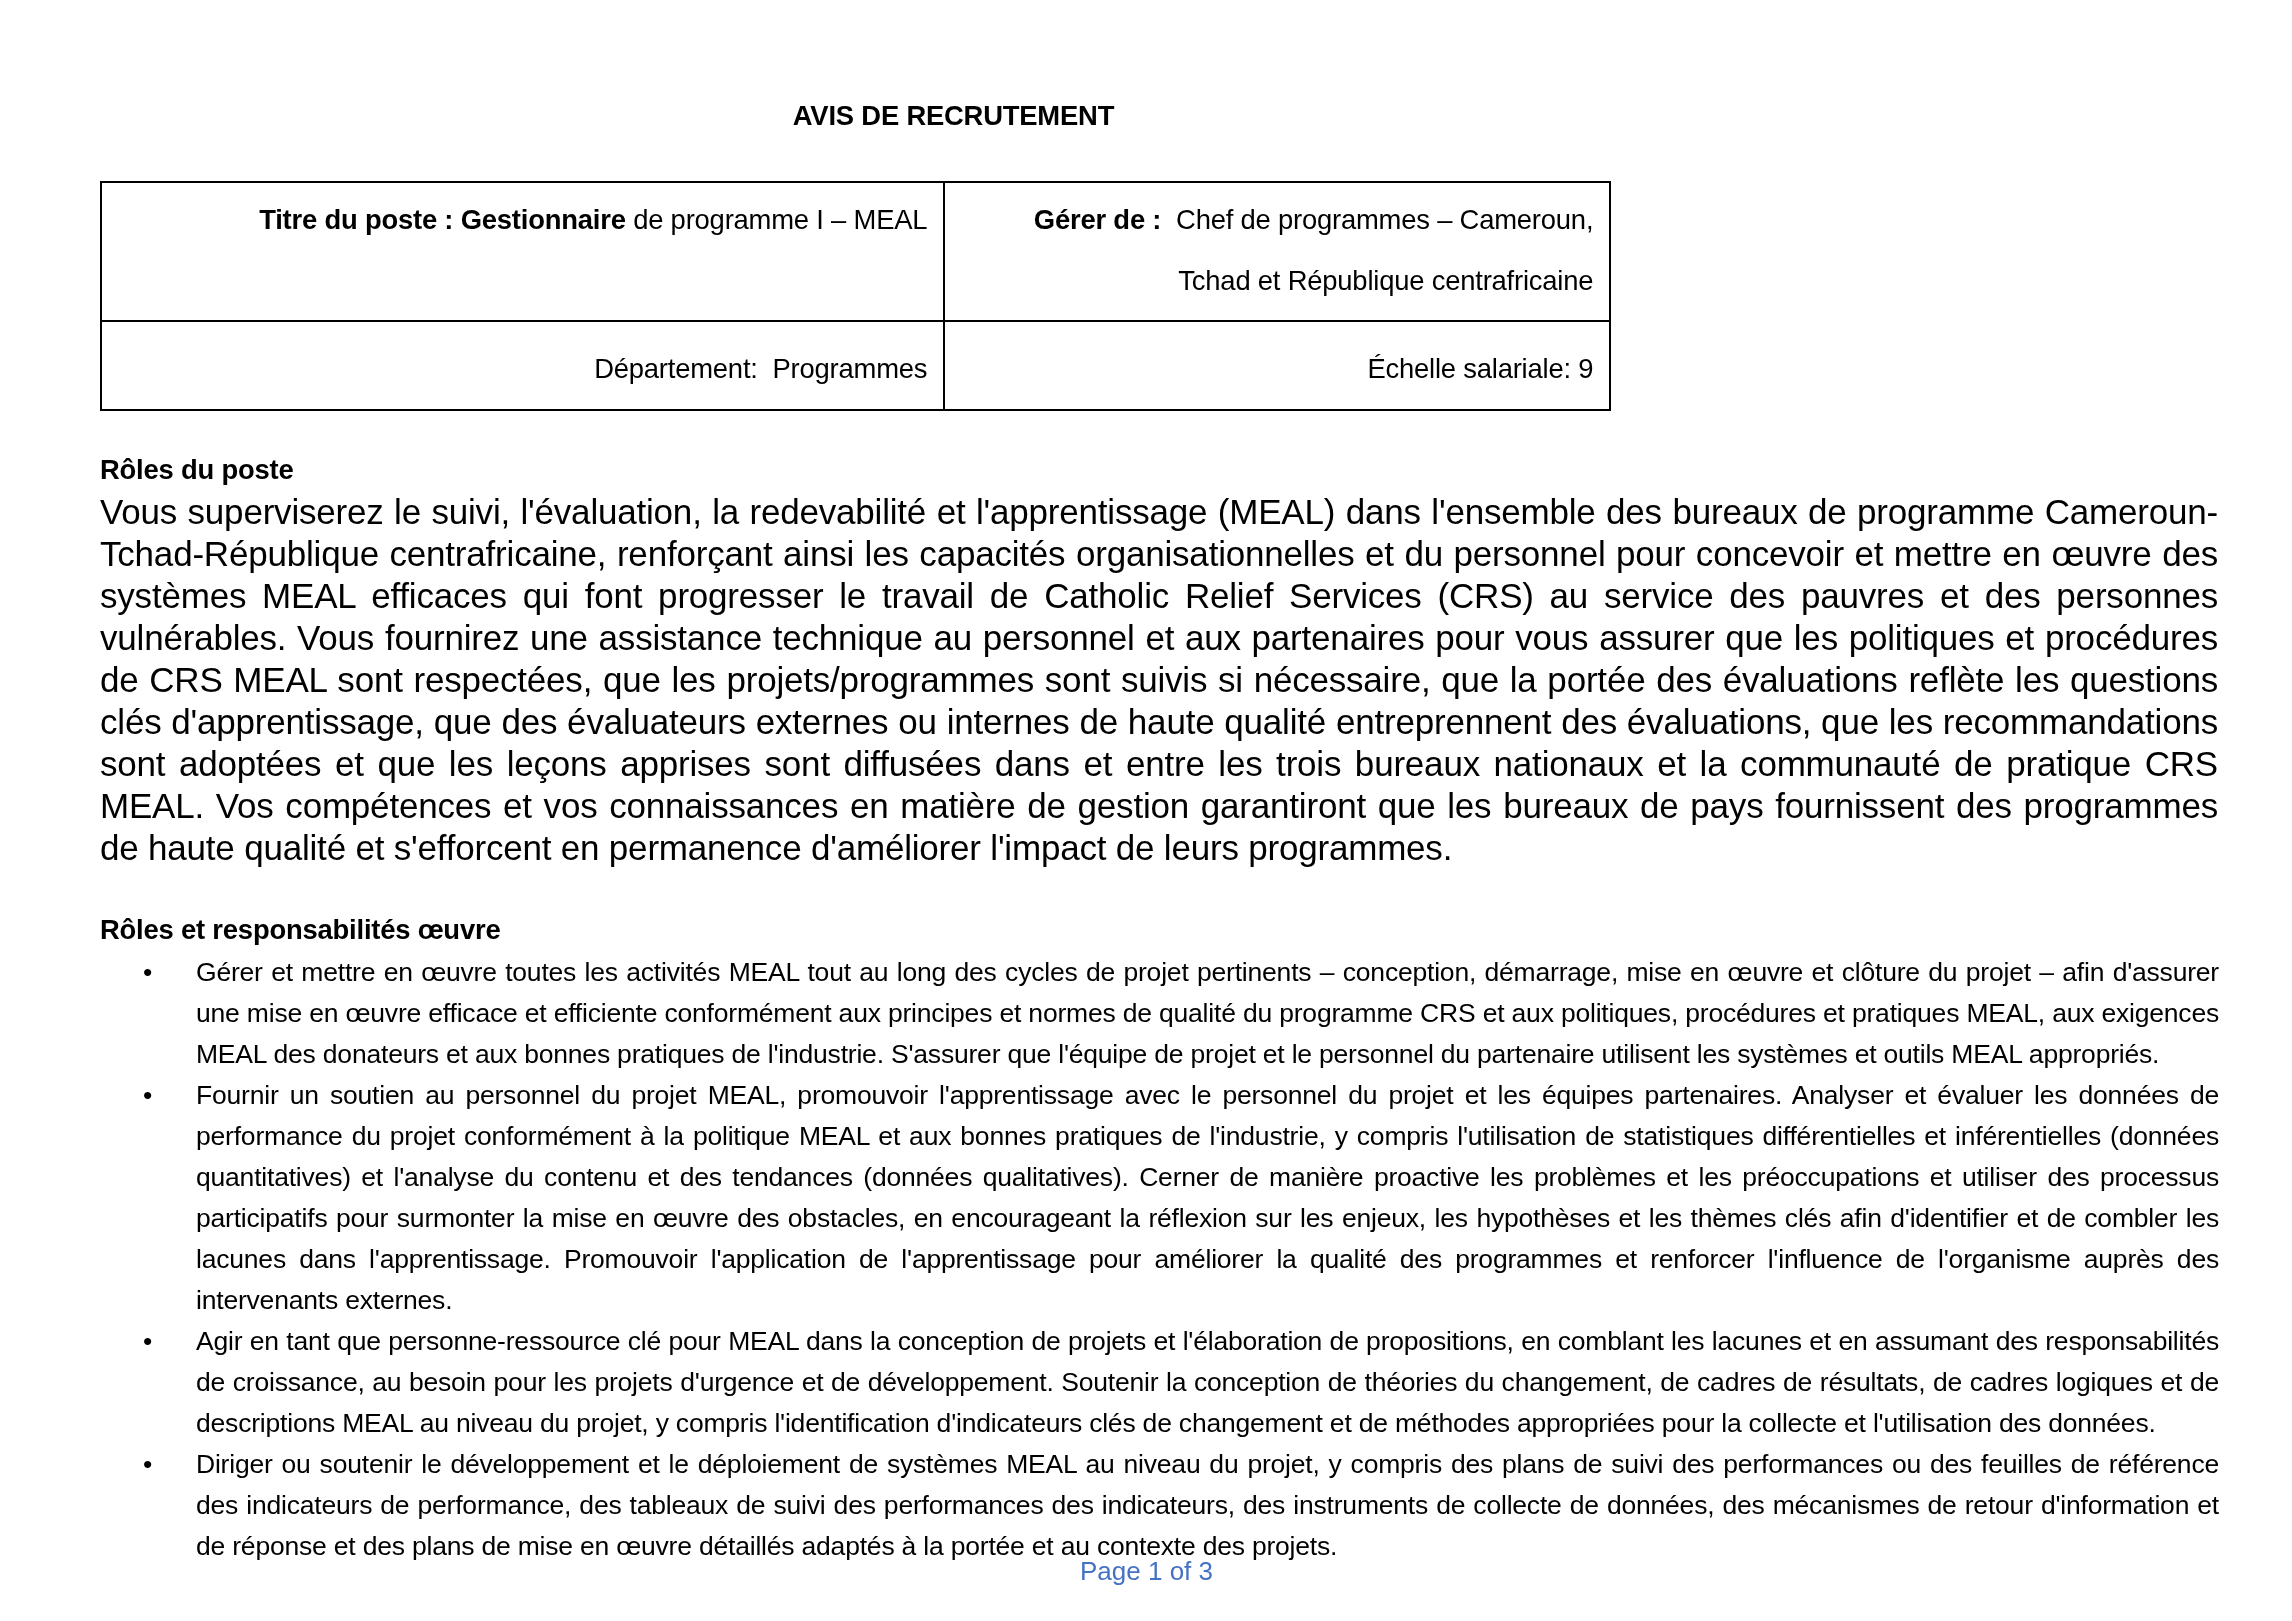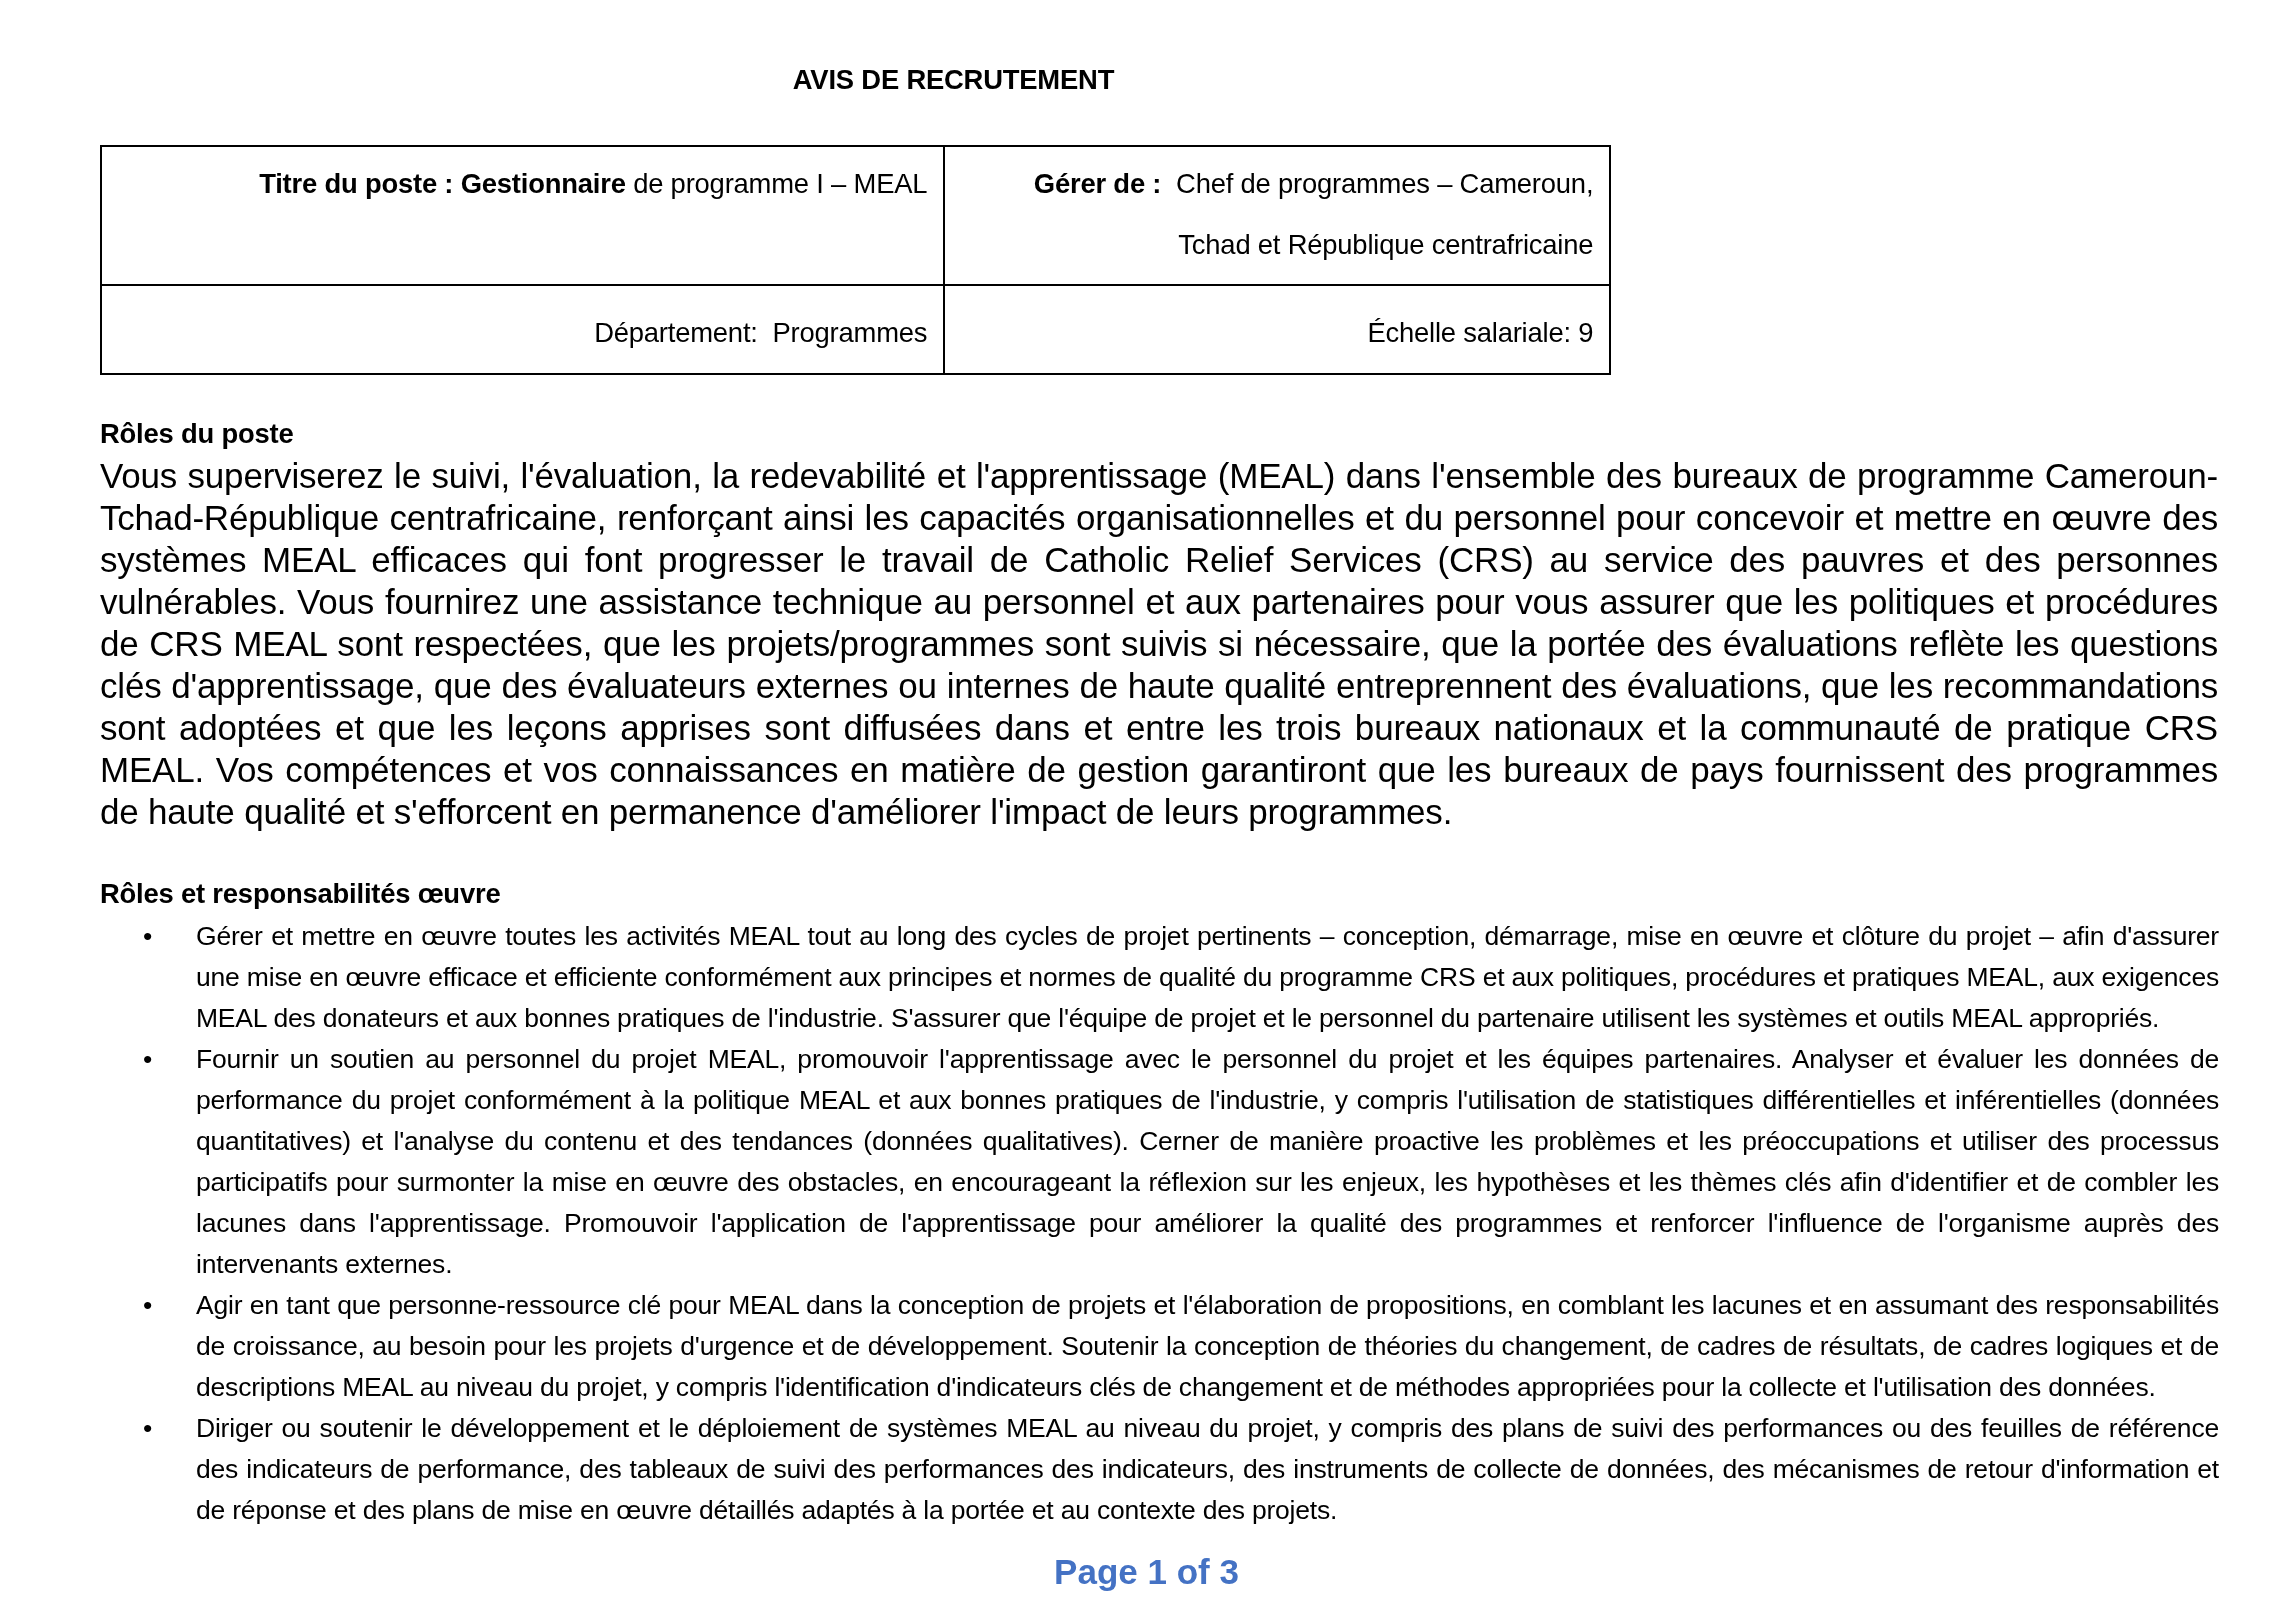--- a/index.html
+++ b/index.html
@@ -14,21 +14,21 @@
     color: #000000;
   }
   .page {
     position: relative;
     width: 2293px;
     height: 1621px;
     overflow: hidden;
     background: #ffffff;
   }
   .doc-title {
-    padding-top: 61px;
+    padding-top: 97px;
     width: 1907px;
     text-align: center;
     font-size: 27.4px;
     line-height: 37px;
     font-weight: 700;
     letter-spacing: -0.2px;
   }
   .info-table {
     margin: 47px 0 0 100px;
     width: 1508px;
@@ -81,24 +81,23 @@
     position: absolute;
     left: 43px;
     top: 0;
   }
   .footer {
     position: absolute;
     left: 0;
     right: 0;
     top: 1555px;
     text-align: center;
-    font-size: 35px;
+    font-size: 26px;
     line-height: 33px;
     color: #4472C4;
-    font-weight: bold;
   }
 </style>
 </head>
 <body>
 
 <div class="page">
 
   <div class="doc-title">AVIS DE RECRUTEMENT</div>
 
   <table class="info-table">

